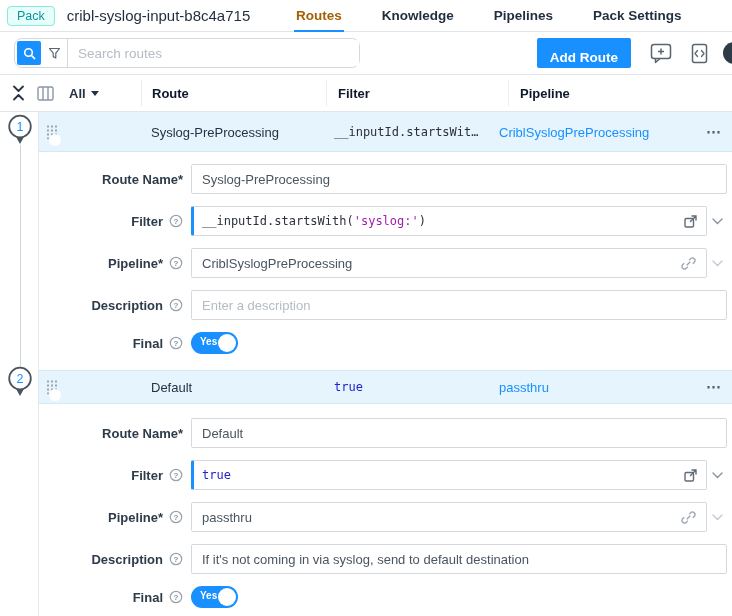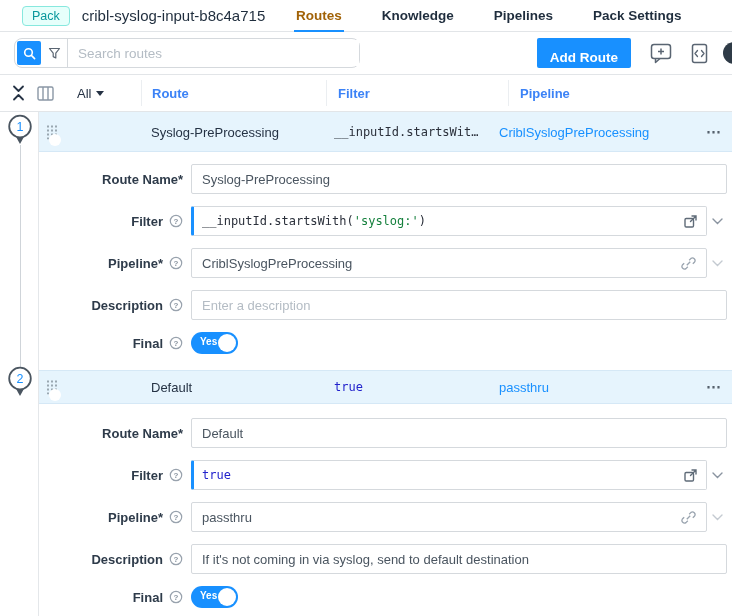--- a/index.html
+++ b/index.html
@@ -4,21 +4,21 @@
 <style>
   * { margin:0; padding:0; box-sizing:border-box; }
   html,body { background:#fff; }
   .app {
     width:732px; height:616px; background:#fff; overflow:hidden; position:relative;
     font-family:"Liberation Sans", sans-serif; color:#2e3b4a; font-size:13px;
   }
   
   .topbar { height:32px; border-bottom:1px solid #e2e5e8; display:flex; align-items:center; position:relative; }
   .pack-badge {
-    margin-left:22px; padding:2px 9px; font-size:12.5px; color:#08979c;
+    margin-left:7px; padding:2px 9px; font-size:12.5px; color:#08979c;
     background:#e6fffb; border:1px solid #87e8de; border-radius:4px;
   }
   .page-title { margin-left:12px; font-size:15px; color:#1f2d3d; font-weight:500; }
   .tabs { position:absolute; left:294px; top:0; height:32px; display:flex; gap:36px; }
   .tab { height:100%; display:flex; align-items:center; padding:0 2px; font-size:13.5px; font-weight:600;
          color:#1f2d3d; border-bottom:2px solid transparent; cursor:pointer; }
   .tab.active { color:#a16207; border-bottom-color:#1890ff; }
   
   .toolbar { height:43px; border-bottom:1px solid #e2e5e8; display:flex; align-items:center; position:relative; overflow:hidden; }
   .search-group { margin-left:14px; width:346px; height:30px; border:1px solid #d5d9dd; border-radius:8px;
@@ -33,24 +33,24 @@
   .toolbar-right { margin-left:auto; display:flex; align-items:center; gap:19px; padding-right:24px; }
   .add-route-btn { height:30px; padding:12px 13px; background:#1890ff; color:#fff; font-size:13.5px; font-weight:600;
                    border:none; border-radius:2px; cursor:pointer; font-family:"Liberation Sans", sans-serif; }
   .icon-btn { background:none; border:none; cursor:pointer; display:flex; align-items:center; padding:0; }
   .half-circle { position:absolute; right:-13px; top:50%; margin-top:-11px; width:22px; height:22px;
                  border-radius:50%; background:#2f3b47; }
   
   .theader { height:37px; border-bottom:1px solid #e2e5e8; position:relative; display:flex; align-items:center; }
   .collapse-btn { margin-left:12px; }
   .columns-btn { margin-left:12px; }
-  .all-dd { margin-left:23px; display:flex; align-items:center; gap:5px; cursor:pointer; font-weight:400; color:#253244; }
+  .all-dd { margin-left:15px; display:flex; align-items:center; gap:5px; cursor:pointer; font-weight:700; color:#253244; }
   .caret-down { width:0; height:0; border-left:4px solid transparent; border-right:4px solid transparent;
                 border-top:5px solid #253244; margin-top:1px; }
-  .col-label { position:absolute; top:0; height:100%; display:flex; align-items:center; font-weight:600; color:#3b82f6; }
+  .col-label { position:absolute; top:0; height:100%; display:flex; align-items:center; font-weight:600; color:#0f172a; }
   .col-route { left:152px; } .col-filter { left:338px; } .col-pipeline { left:520px; }
   .col-sep { position:absolute; top:5px; height:26px; width:1px; background:#ebeef1; }
   .sep-1 { left:141px; } .sep-2 { left:326px; } .sep-3 { left:508px; }
   
   .content { margin-left:38px; width:694px; height:504px; border-left:1px solid #e4e7ea; position:relative; background:#fff; }
   .pin { position:absolute; left:-32px; width:26px; height:32px; z-index:2; }
   .pin-1 { top:2px; } .pin-2 { top:254px; }
   .pin-line { position:absolute; left:-19.5px; top:33px; width:1px; height:222px; background:#cfd4d9; }
   
   .strip { position:relative; background:#e6f4fd; border-bottom:1px solid #d5e8f6; }
@@ -81,21 +81,21 @@
   .flabel { width:152px; flex:none; display:flex; align-items:center; justify-content:flex-end; gap:6px;
             padding-right:8px; font-weight:600; color:#2e3b4a; }
   .fctrl { flex:1; display:flex; align-items:center; margin-right:5px; }
   .text-input { flex:1; height:30px; border:1px solid #d5d9dd; border-radius:2px; padding:0 10px;
                 font-size:13px; color:#4a5560; font-family:"Liberation Sans", sans-serif; outline:none; background:#fff; }
   .text-input::placeholder { color:#b4bcc4; }
   .code-box { flex:1; height:30px; border:1px solid #d5d9dd; border-left:3px solid #1890ff; border-radius:2px;
               background:#fff; display:flex; align-items:center; padding:0 8px;
               font-family:"DejaVu Sans Mono", monospace; font-size:12px; color:#2b303b; }
   .code-box .grow { flex:1; }
-  .code-str { color:#15803d; }
+  .code-str { color:#a21caf; }
   .code-atom { color:#2222cc; }
   .select-box { flex:1; height:30px; border:1px solid #d5d9dd; border-radius:2px; background:#fff;
                 display:flex; align-items:center; padding:0 10px; color:#4a5560; }
   .select-box .grow { flex:1; }
   .chev-out { width:20px; flex:none; display:flex; align-items:center; justify-content:center; cursor:pointer; }
   svg { display:block; }
 </style>
 </head>
 <body>
 

